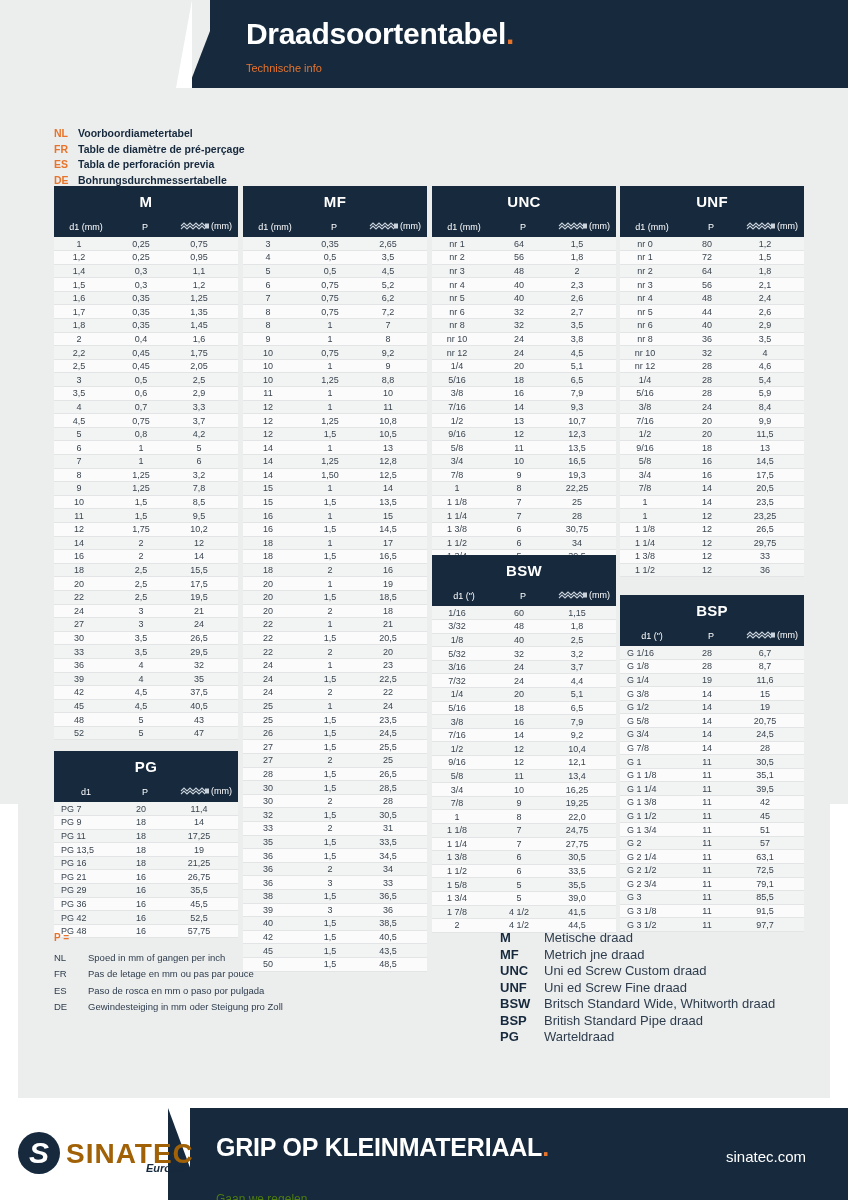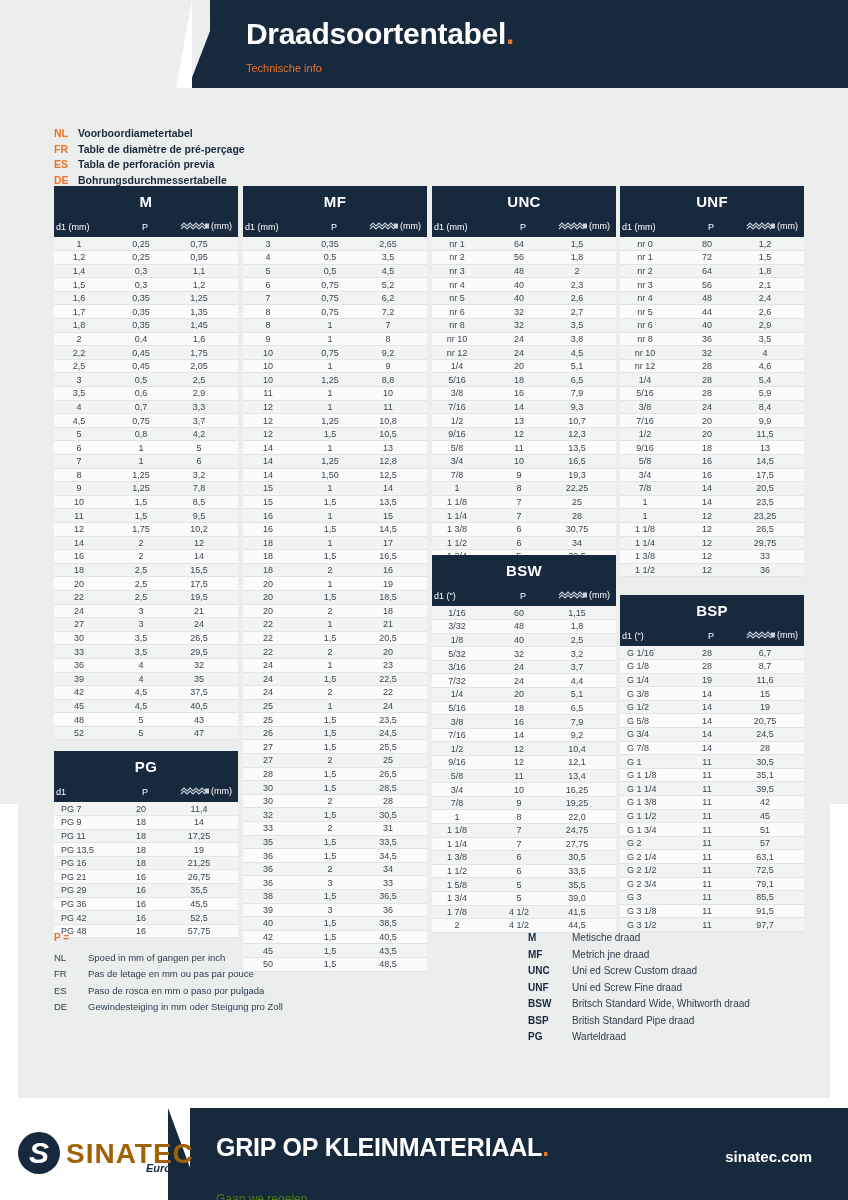--- a/index.html
+++ b/index.html
@@ -96,21 +96,21 @@
     letter-spacing: 0.3px;
   }
   .tbl .hdr th {
     background: #16293d;
     color: #ffffff;
     font-size: 9px;
     font-weight: normal;
     height: 21px;
     vertical-align: middle;
   }
-  .tbl .hdr th.c1 { text-align: left; padding-left: 2px; width: 62px; }
+  .tbl .hdr th.c1 { text-align: center; padding-left: 2px; width: 62px; }
   .tbl .hdr th.c2 { text-align: center; width: 58px; }
   .tbl .hdr th.c3 { text-align: center; width: 64px; }
   .tbl td {
     height: 13.6px;
     color: #3a4550;
     font-size: 9px;
     border-bottom: 1px solid #e3e4e5;
   }
   .tbl tbody tr:nth-child(odd) td { background: #f2f3f3; }
   .tbl tbody tr:nth-child(even) td { background: #fbfbfb; }
@@ -145,22 +145,22 @@
   }
   .legend-left .p-eq {
     color: #e8742c; font-weight: bold; font-size: 10px;
     margin-bottom: 3px;
   }
   .legend-left .lrow { white-space: nowrap; }
   .legend-left .lcode { display: inline-block; width: 34px; }
 
   .legend-right {
     position: absolute;
-    left: 510px; top: 832px;
-    font-size: 10px;
+    left: 482px; top: 832px;
+    font-size: 13px;
     line-height: 16.5px;
     color: #2e3d4d;
   }
   .legend-right .lrow { white-space: nowrap; }
   .legend-right .lcode {
     display: inline-block; width: 44px;
     font-weight: bold; color: #16293d;
   }
 
   
@@ -215,23 +215,23 @@
   .footer-title .dot { color: #e8742c; }
   .footer-sub {
     position: absolute;
     left: 216px; top: 56px;
     color: #4d7c0f;
     font-size: 12px;
     margin-top: 28px;
   }
   .footer-site {
     position: absolute;
-    right: 36px; top: 40px;
+    right: 42px; top: 40px;
     color: #ffffff;
-    font-size: 15px; font-weight: bold;
+    font-size: 15px; font-weight: normal;
   }
 </style>
 </head>
 <body>
 
 <div class="header">
   <div class="header-bar"></div>
   <div class="header-slash"></div>
   <div class="header-slash2"></div>
   <div class="header-text">

